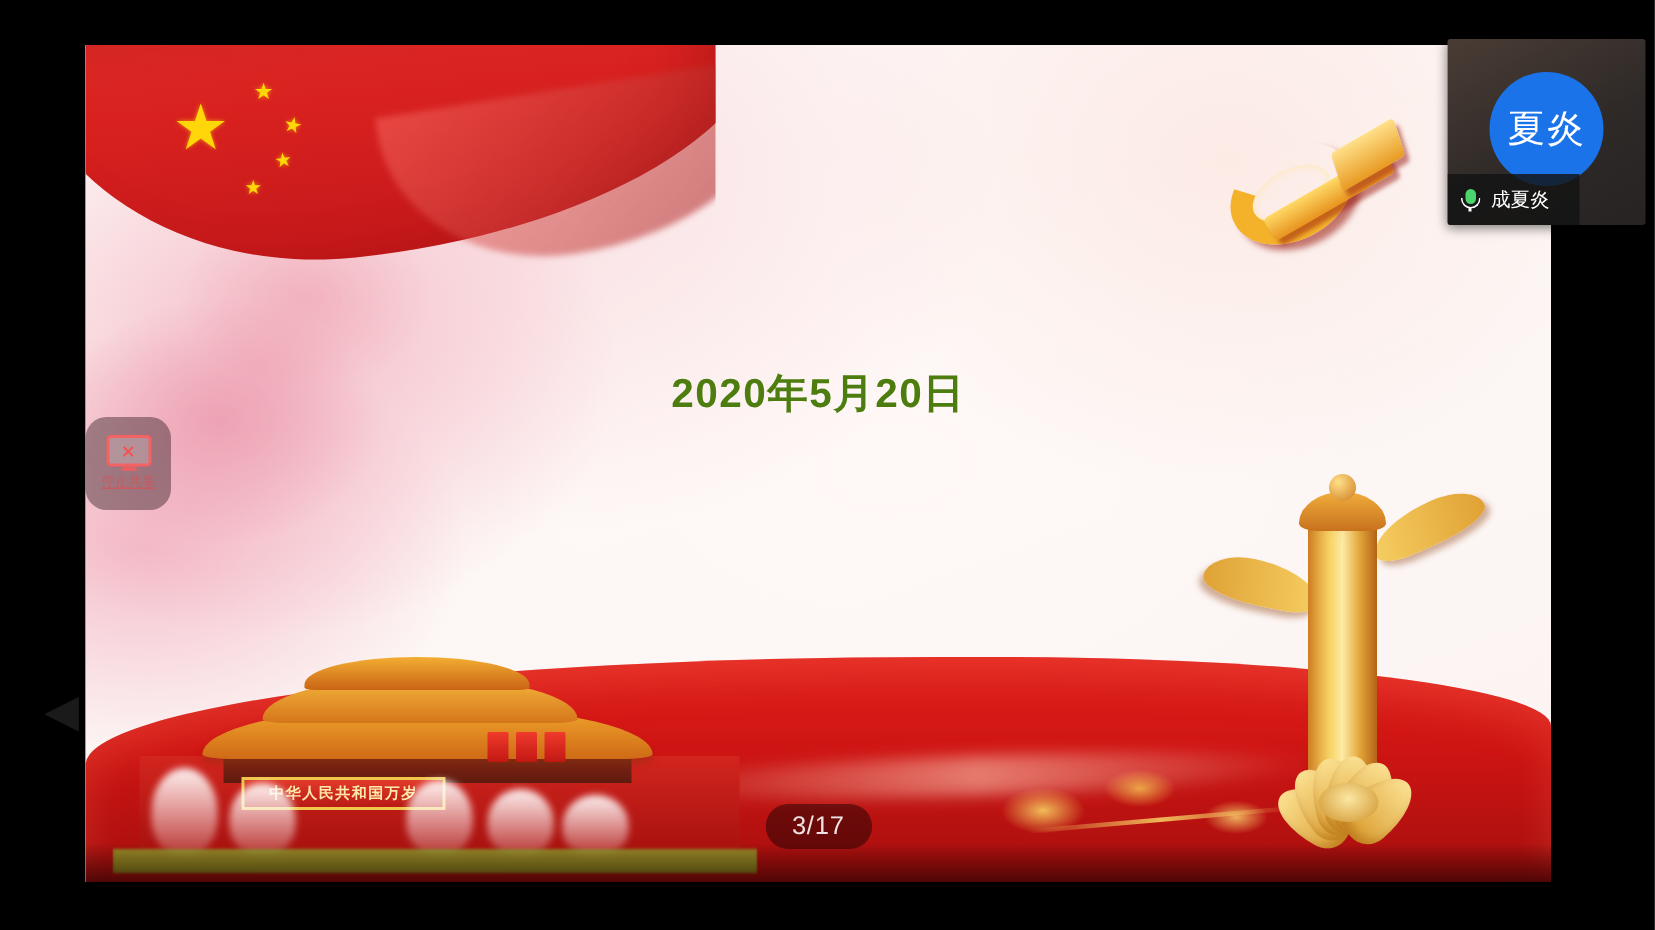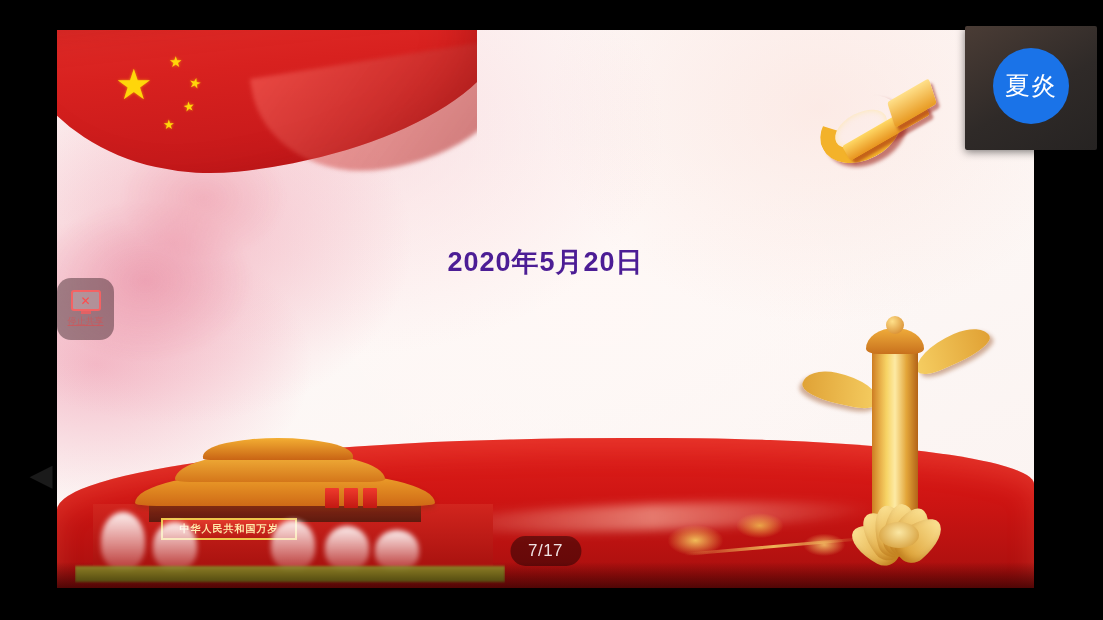--- a/index.html
+++ b/index.html
@@ -91,21 +91,21 @@
   .main-title {
     font-size:76px; font-weight:bold; color:#e8342a;
     letter-spacing:10px; line-height:1.12;
     text-shadow:2px 3px 6px rgba(180,40,20,.38);
   }
   .sub-title {
     margin-top:12px; font-size:32px; font-weight:bold; color:#d6452e;
     letter-spacing:2px; text-shadow:1px 2px 4px rgba(180,60,30,.3);
   }
   .date-title {
-    margin-top:18px; font-size:27px; font-weight:bold; color:#4c1d95;
+    margin-top:18px; font-size:27px; font-weight:bold; color:#4d7c0f;
     letter-spacing:1px;
   }
 
   
   .band {
     position:absolute; left:0; bottom:0; width:100%; height:150px;
     background:linear-gradient(180deg,#e0201c 0%,#cf1513 40%,#a50f0e 100%);
     border-radius:58% 38% 0 0 / 72px 46px 0 0;
     box-shadow:inset 0 12px 26px rgba(255,120,90,.25);
   }
@@ -361,29 +361,37 @@
         <div class="petal" style="transform:rotate(-62deg)"></div>
         <div class="petal" style="transform:rotate(-38deg)"></div>
         <div class="petal" style="transform:rotate(-16deg)"></div>
         <div class="petal" style="transform:rotate(4deg)"></div>
         <div class="petal" style="transform:rotate(26deg)"></div>
         <div class="petal" style="transform:rotate(50deg)"></div>
         <div class="hb-core"></div>
       </div>
     </div>
 
-    <div class="page-pill">7/17</div>
+    <div class="page-pill">3/17</div>
   </div>
 
   <div class="stop-share">
     <div class="ss-icon">
       <span class="ss-x">✕</span>
     </div>
     <div class="ss-label">停止共享</div>
   </div>
 
   <div class="prev-arrow">◀</div>
 
   <div class="video-panel">
     <div class="avatar">夏炎</div>
+    <div class="name-strip">
+      <span class="mic">
+        <span class="mic-body"></span>
+        <span class="mic-arc"></span>
+        <span class="mic-stem"></span>
+      </span>
+      <span class="name-text">成夏炎</span>
+    </div>
   </div>
 
 </div>
 
 </body></html>

